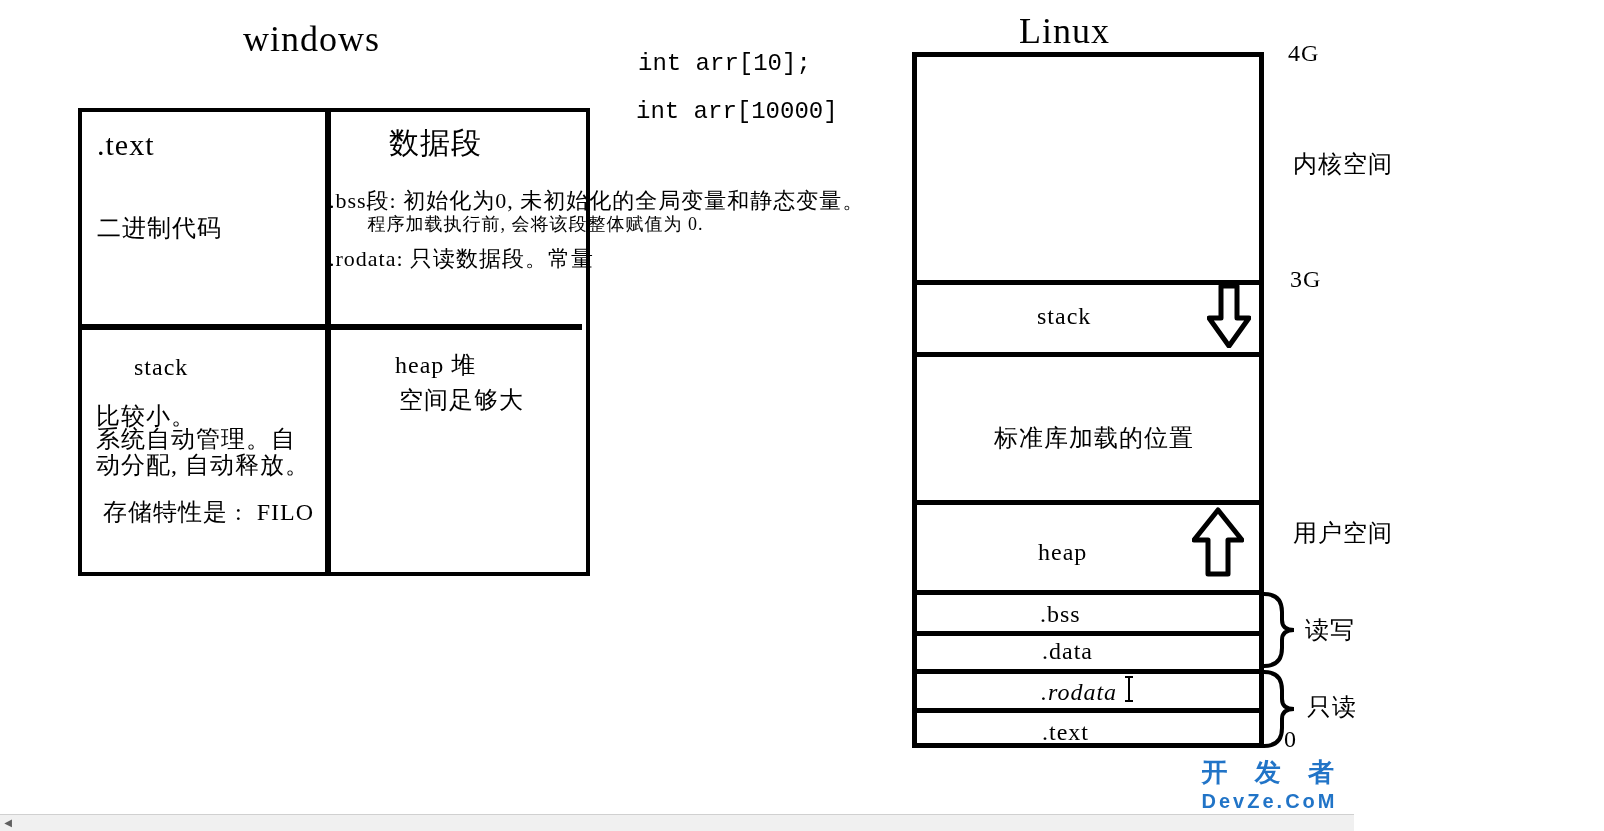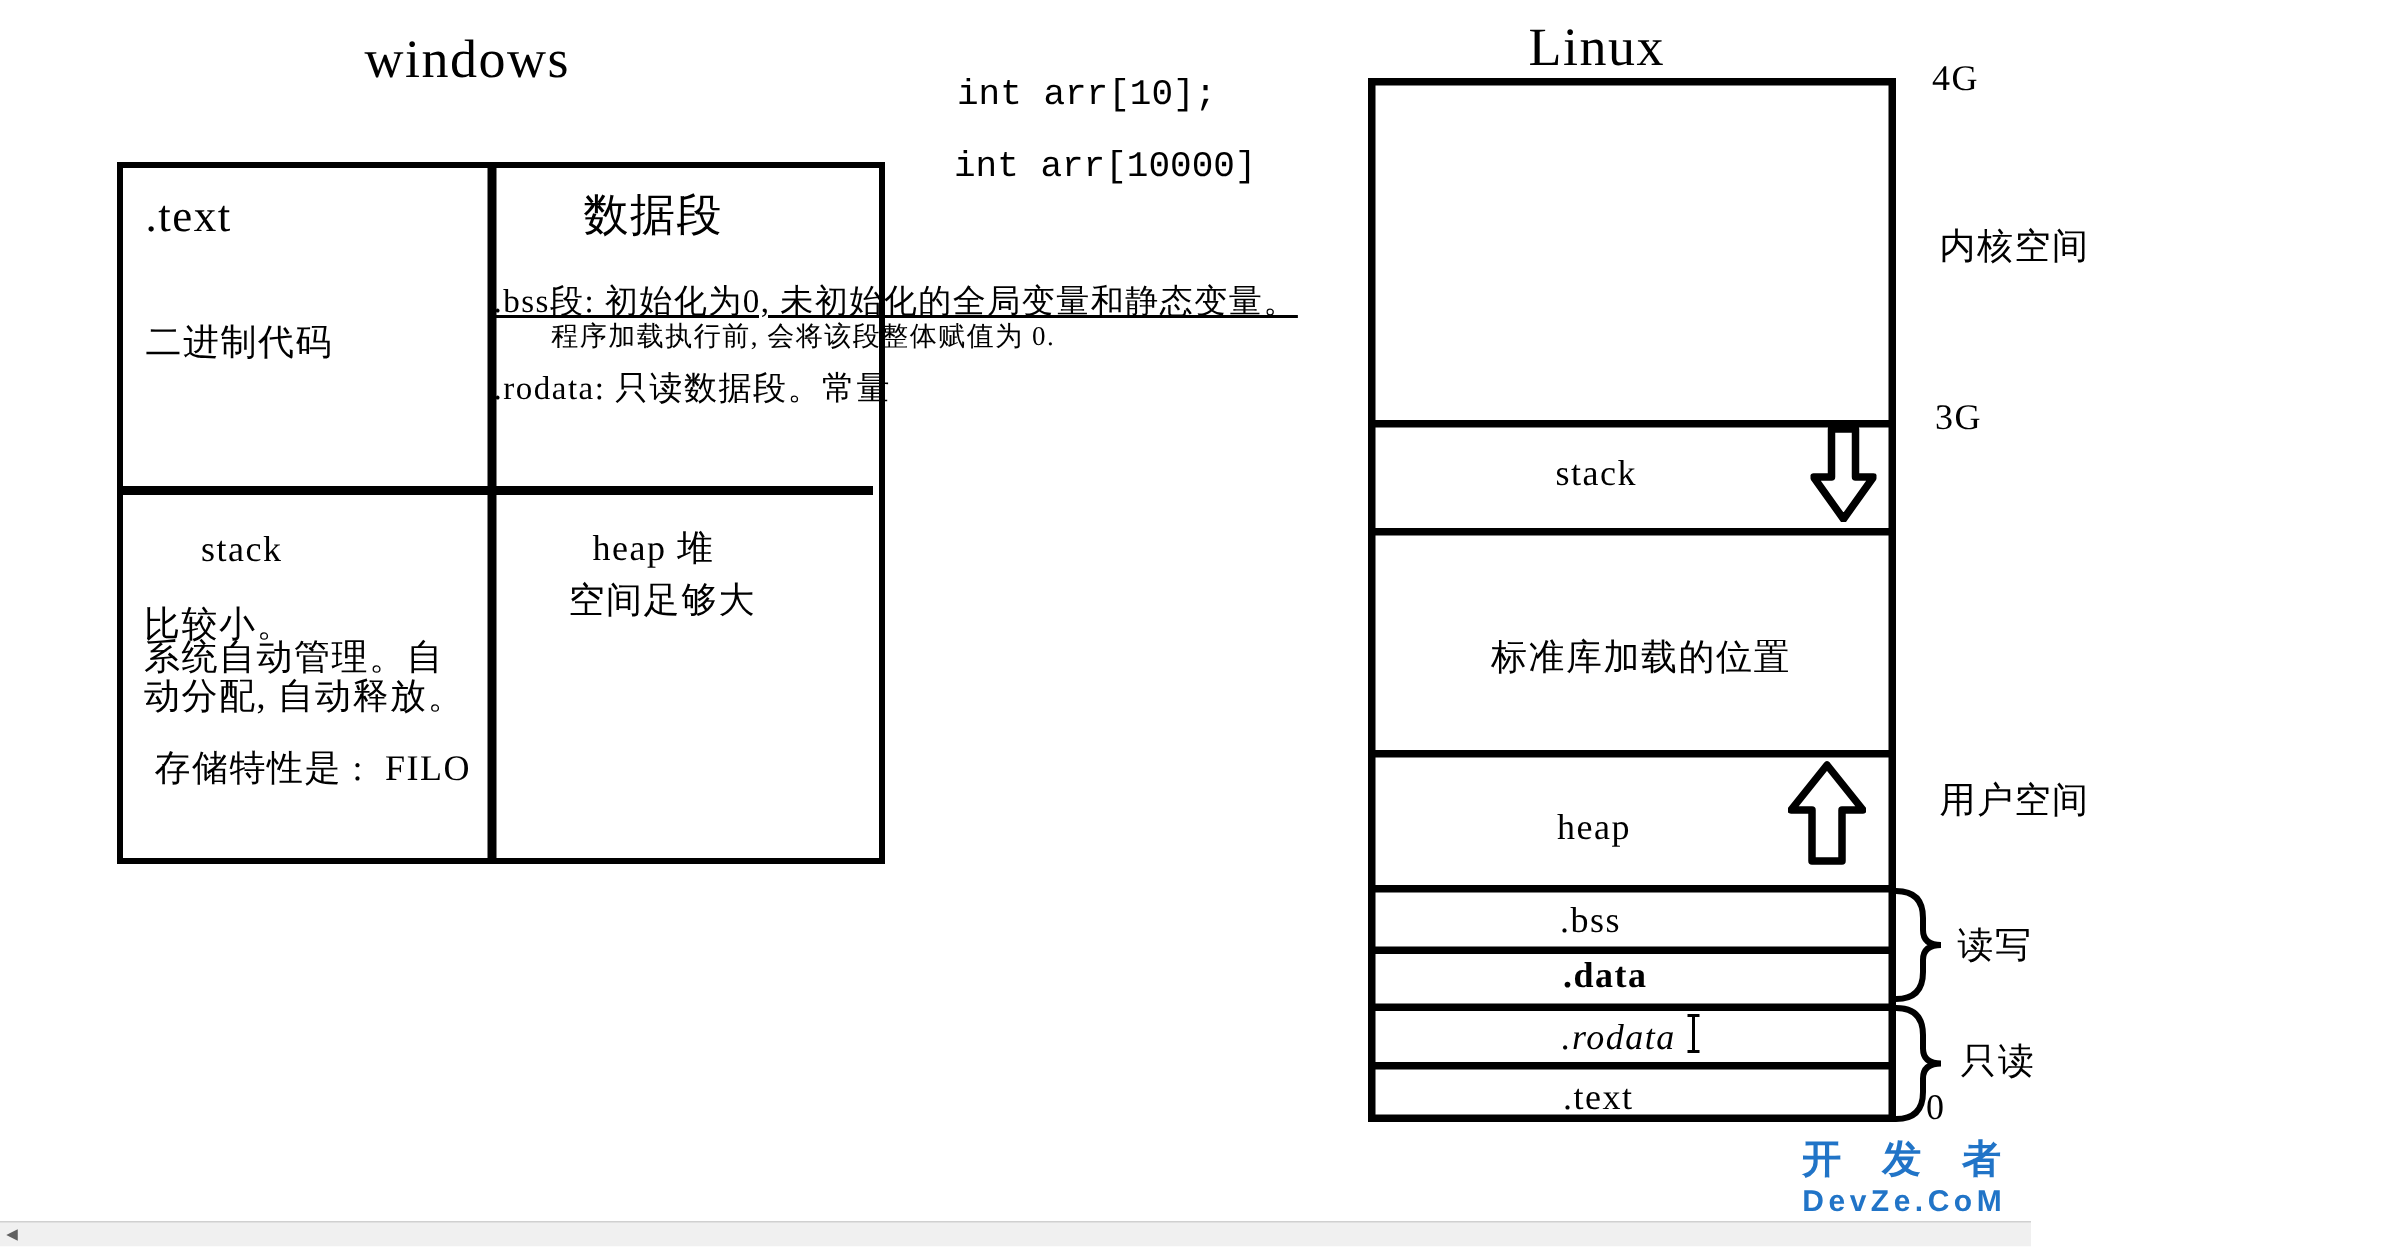--- a/index.html
+++ b/index.html
@@ -67,47 +67,47 @@
 
   <div class="box-win" style="left:78px; top:108px; width:512px; height:468px;"></div>
 
   <div class="hline" style="left:78px; top:324px; width:504px; height:6px;"></div>
   <div class="vline" style="left:325px; top:108px; height:468px; width:6px;"></div>
 
   <div class="txt big" style="left:97px; top:128px;">.text</div>
   <div class="txt lbl" style="left:97px; top:212px;">二进制代码</div>
 
   <div class="txt big" style="left:389px; top:123px;">数据段</div>
-  <div class="txt lbl" style="left:329px; top:186px; font-size:22px;text-decoration:underline;">.bss段: 初始化为0, 未初始化的全局变量和静态变量。</div>
+  <div class="txt lbl" style="left:329px; top:186px; font-size:22px;">.bss段: 初始化为0, 未初始化的全局变量和静态变量。</div>
   <div class="txt lbl" style="left:329px; top:212px; font-size:18px;">       程序加载执行前, 会将该段整体赋值为 0.</div>
   <div class="txt lbl" style="left:329px; top:244px; font-size:22px;">.rodata: 只读数据段。常量</div>
 
   <div class="txt lbl" style="left:134px; top:354px;">stack</div>
   <div class="txt lbl" style="left:96px; top:400px;">比较小。</div>
   <div class="txt lbl" style="left:96px; top:426px; width:220px; white-space:normal; line-height:26px;">系统自动管理。自动分配, 自动释放。</div>
   <div class="txt lbl" style="left:103px; top:496px;">存储特性是 :  FILO</div>
 
   <div class="txt lbl" style="left:395px; top:349px;">heap 堆</div>
-  <div class="txt lbl" style="left:379px; top:384px;">空间足够大</div>
+  <div class="txt lbl" style="left:399px; top:384px;">空间足够大</div>
 
   <div class="box-linux-outer" style="left:912px; top:52px; width:352px; height:696px;"></div>
 
   <div class="hline" style="left:912px; top:280px; width:352px;"></div>
   <div class="hline" style="left:912px; top:352px; width:352px;"></div>
   <div class="hline" style="left:912px; top:500px; width:352px;"></div>
   <div class="hline" style="left:912px; top:590px; width:352px;"></div>
   <div class="hline" style="left:912px; top:631px; width:352px;"></div>
   <div class="hline" style="left:912px; top:669px; width:352px;"></div>
   <div class="hline" style="left:912px; top:708px; width:352px;"></div>
 
   <div class="txt lbl" style="left:1037px; top:303px;">stack</div>
   <div class="txt lbl" style="left:994px; top:422px;">标准库加载的位置</div>
   <div class="txt lbl" style="left:1038px; top:539px;">heap</div>
   <div class="txt lbl" style="left:1040px; top:601px;">.bss</div>
-  <div class="txt lbl" style="left:1042px; top:638px;font-weight:bold;">.data</div>
+  <div class="txt lbl" style="left:1042px; top:638px;">.data</div>
   <div class="txt lbl" style="left:1041px; top:679px;font-style:italic;">.rodata</div>
   <div class="txt lbl" style="left:1042px; top:719px;">.text</div>
 
   <div class="cursor-ibeam" style="left:1128px; top:678px;"></div>
 
   <div class="txt lbl" style="left:1288px; top:40px;">4G</div>
   <div class="txt lbl" style="left:1290px; top:266px;">3G</div>
   <div class="txt lbl" style="left:1284px; top:726px;">0</div>
 
   <div class="txt lbl" style="left:1293px; top:148px;">内核空间</div>

